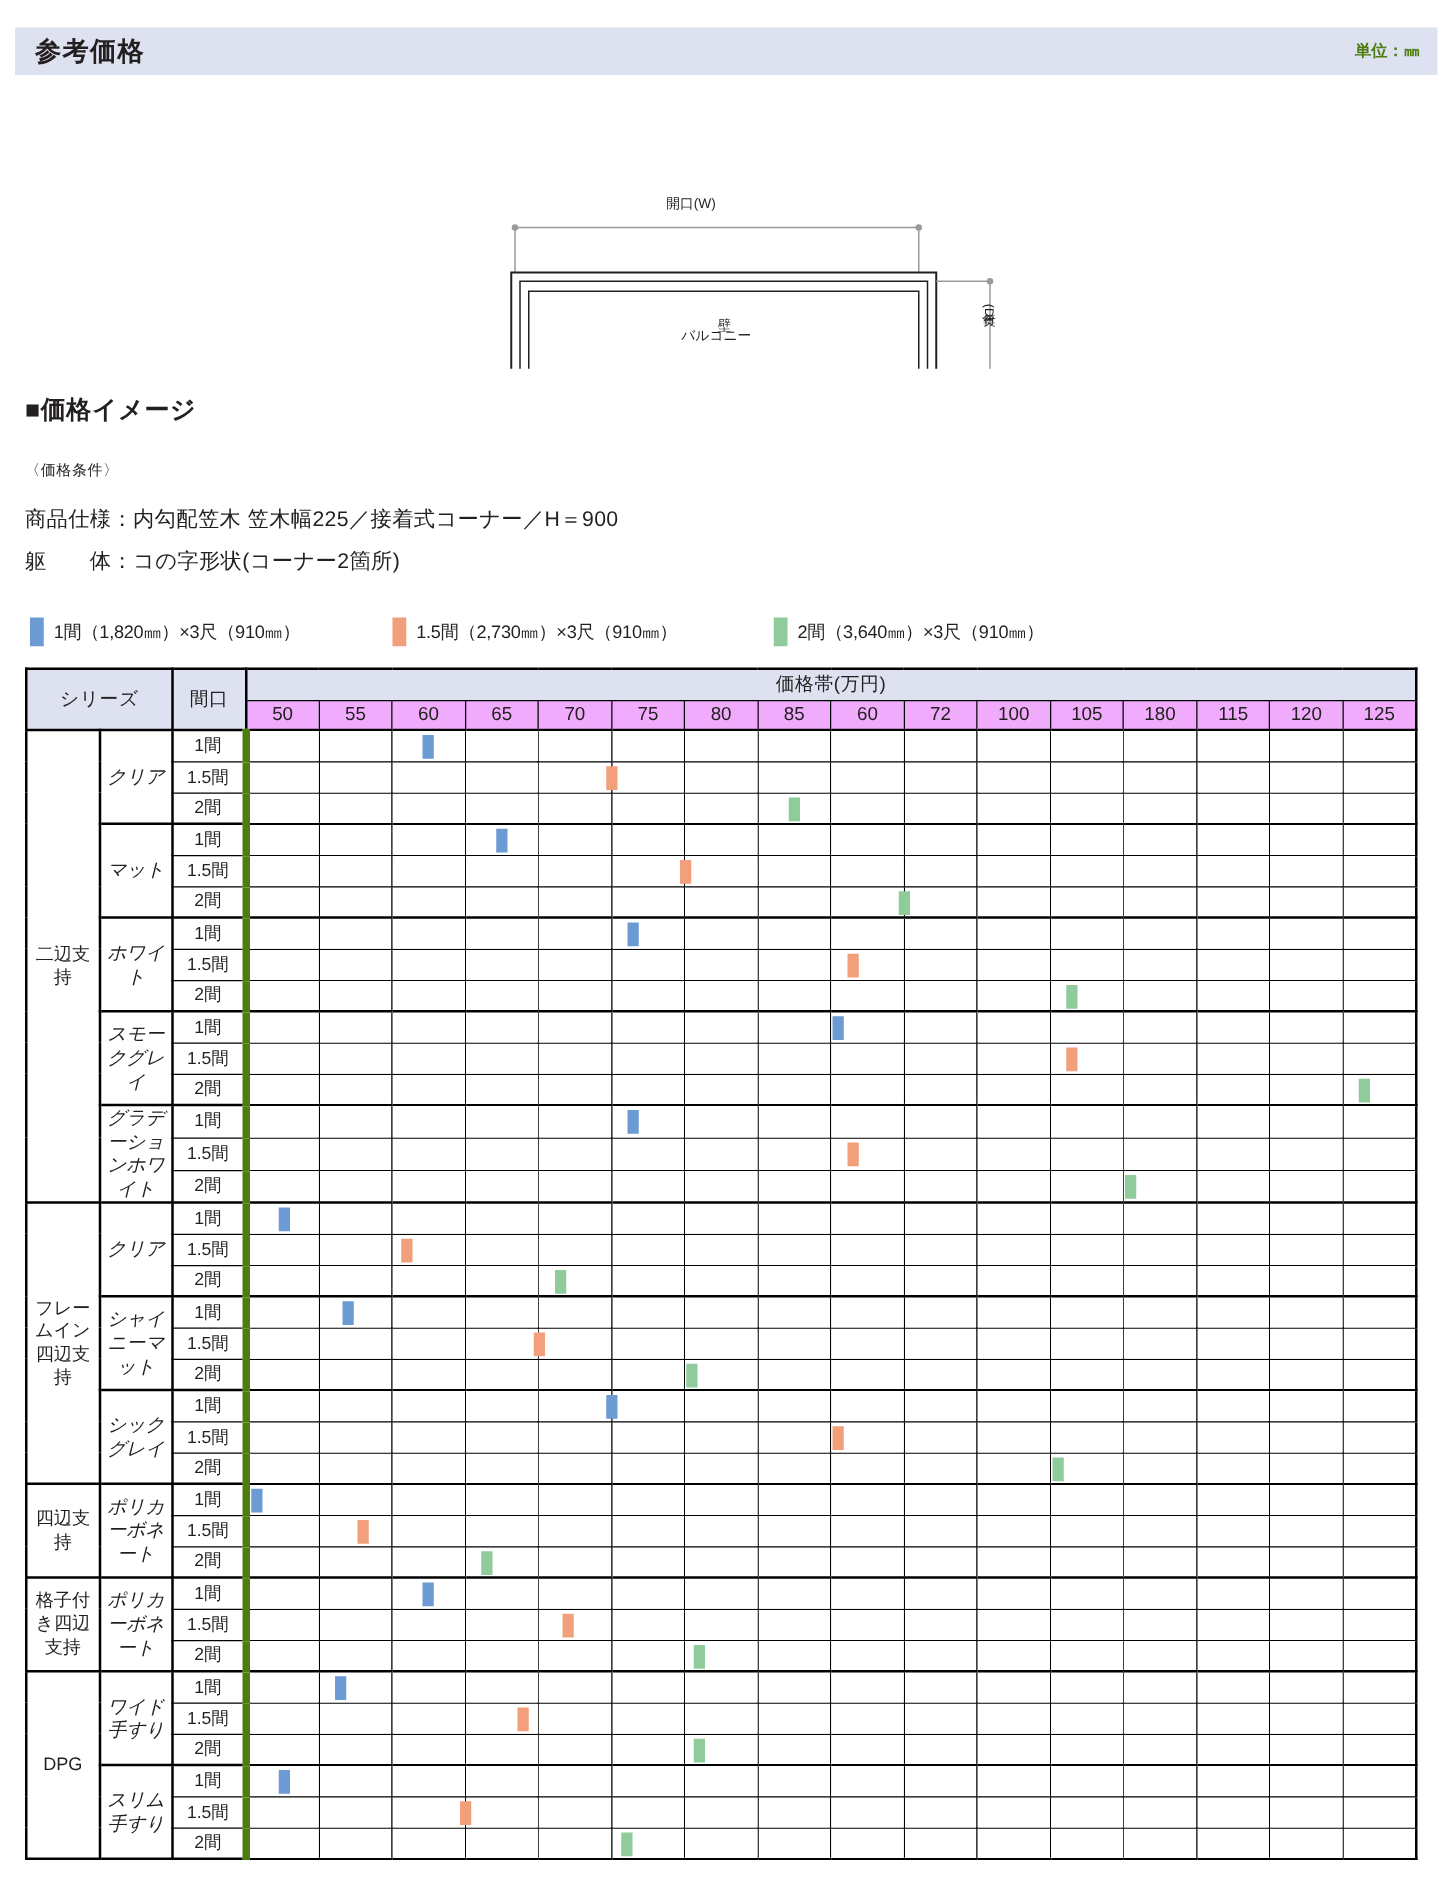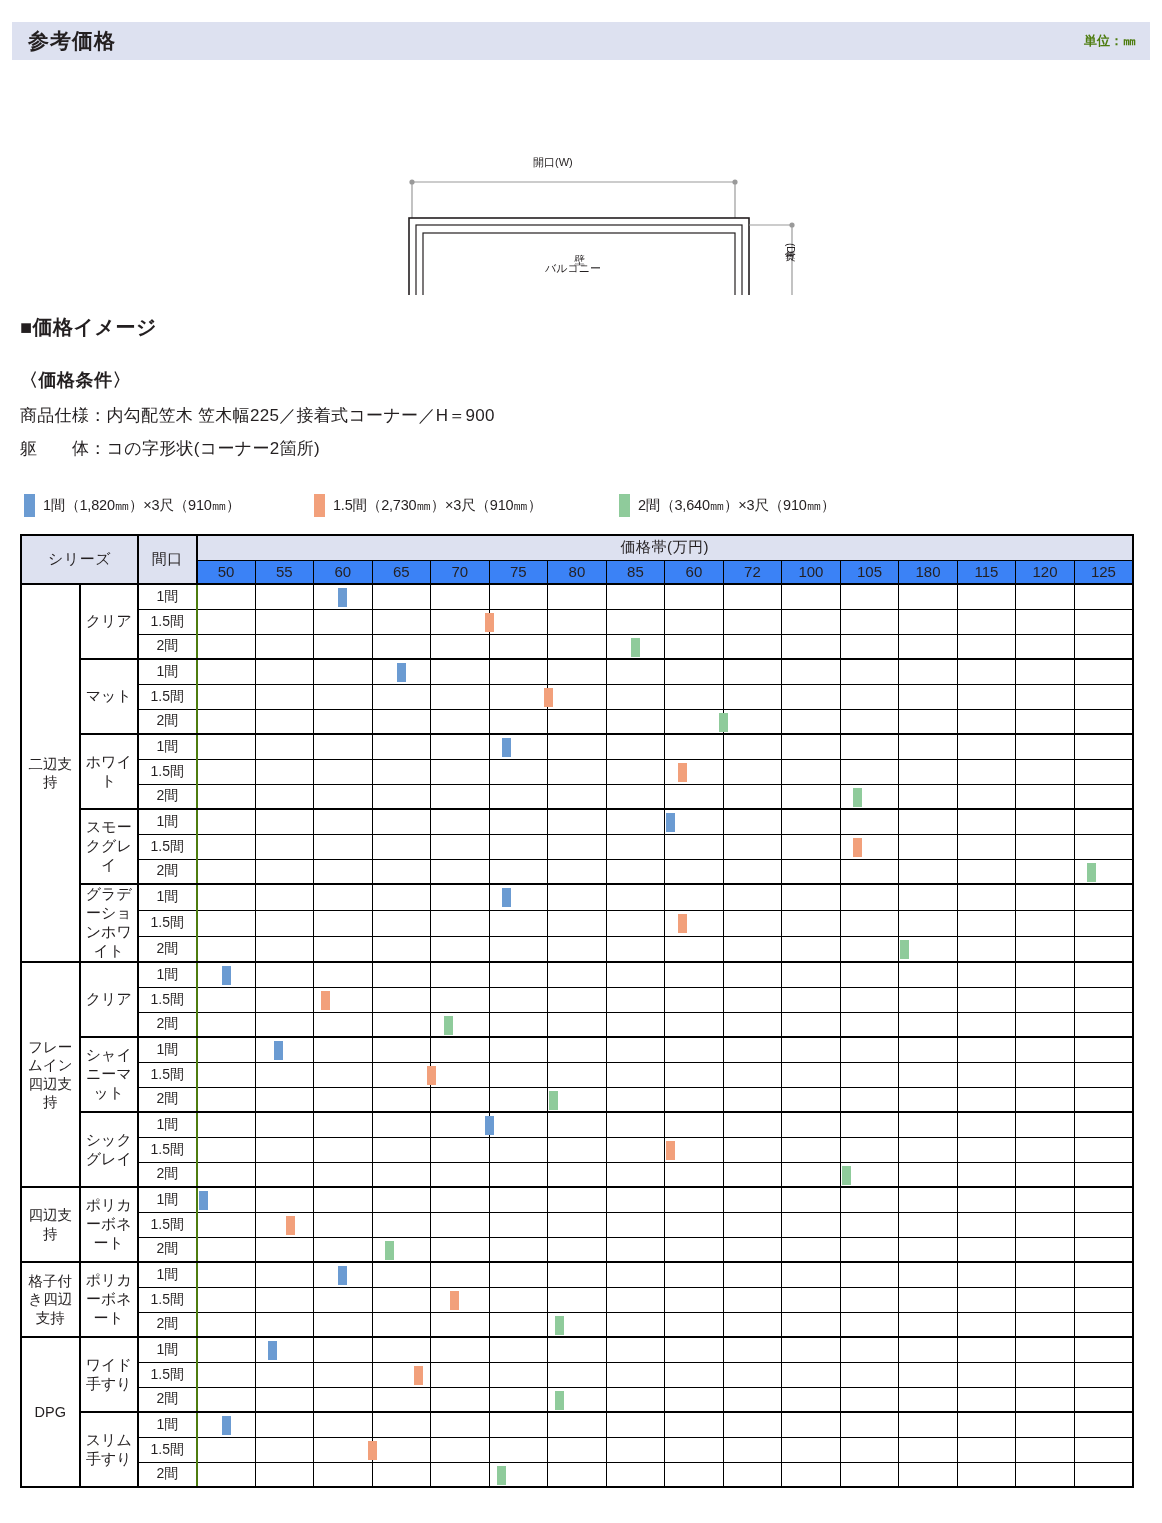--- a/index.html
+++ b/index.html
@@ -59,22 +59,22 @@
     left: 20px;
     top: 314px;
     font-size: 20px;
     font-weight: bold;
     letter-spacing: 0.5px;
   }
   .cond-head {
     position: absolute;
     left: 20px;
     top: 368px;
-    font-size: 18px;
-    font-weight: bold;
+    font-size: 12px;
+    font-weight: normal;
     letter-spacing: 0.5px;
   }
   .cond-line1 {
     position: absolute;
     left: 20px;
     top: 404px;
     font-size: 17px;
     letter-spacing: 0.3px;
   }
   .cond-line2 {
@@ -131,44 +131,45 @@
     background: #fff;
     box-sizing: border-box;
   }
   .ptable .hdr {
     background: #dde1f0;
     height: 25px;
     font-size: 15px;
     letter-spacing: 0.5px;
   }
   .ptable .hdr-num {
-    background: #3b82f6;
+    background: #f0abfc;
     height: 24px;
     font-size: 15px;
   }
   .ptable .grp {
     font-size: 14.5px;
     line-height: 1.25;
     border-right: 2px solid #000;
     border-top: 2px solid #000;
     border-bottom: 2px solid #000;
     border-left: 2px solid #000;
     width: 115px;
   }
   .ptable .ser {
     font-size: 15px;
     border-right: 2px solid #000;
     border-top: 2px solid #000;
     border-bottom: 2px solid #000;
     width: 232px;
+    font-style: italic;
   }
   .ptable .maguchi {
     width: 45px;
     font-size: 14px;
-    border-right: 2px solid #4d7c0f;
+    border-right: 6px solid #4d7c0f;
   }
   .ptable tr.r0 td.maguchi { border-top: 2px solid #000; }
   .ptable tr.r2 td.maguchi { border-bottom: 2px solid #000; }
   .ptable tr.r0 td.cell { border-top: 2px solid #000; }
   .ptable tr.r2 td.cell { border-bottom: 2px solid #000; }
   .ptable td.cell {
     height: 25px;
     position: relative;
     padding: 0;
   }

